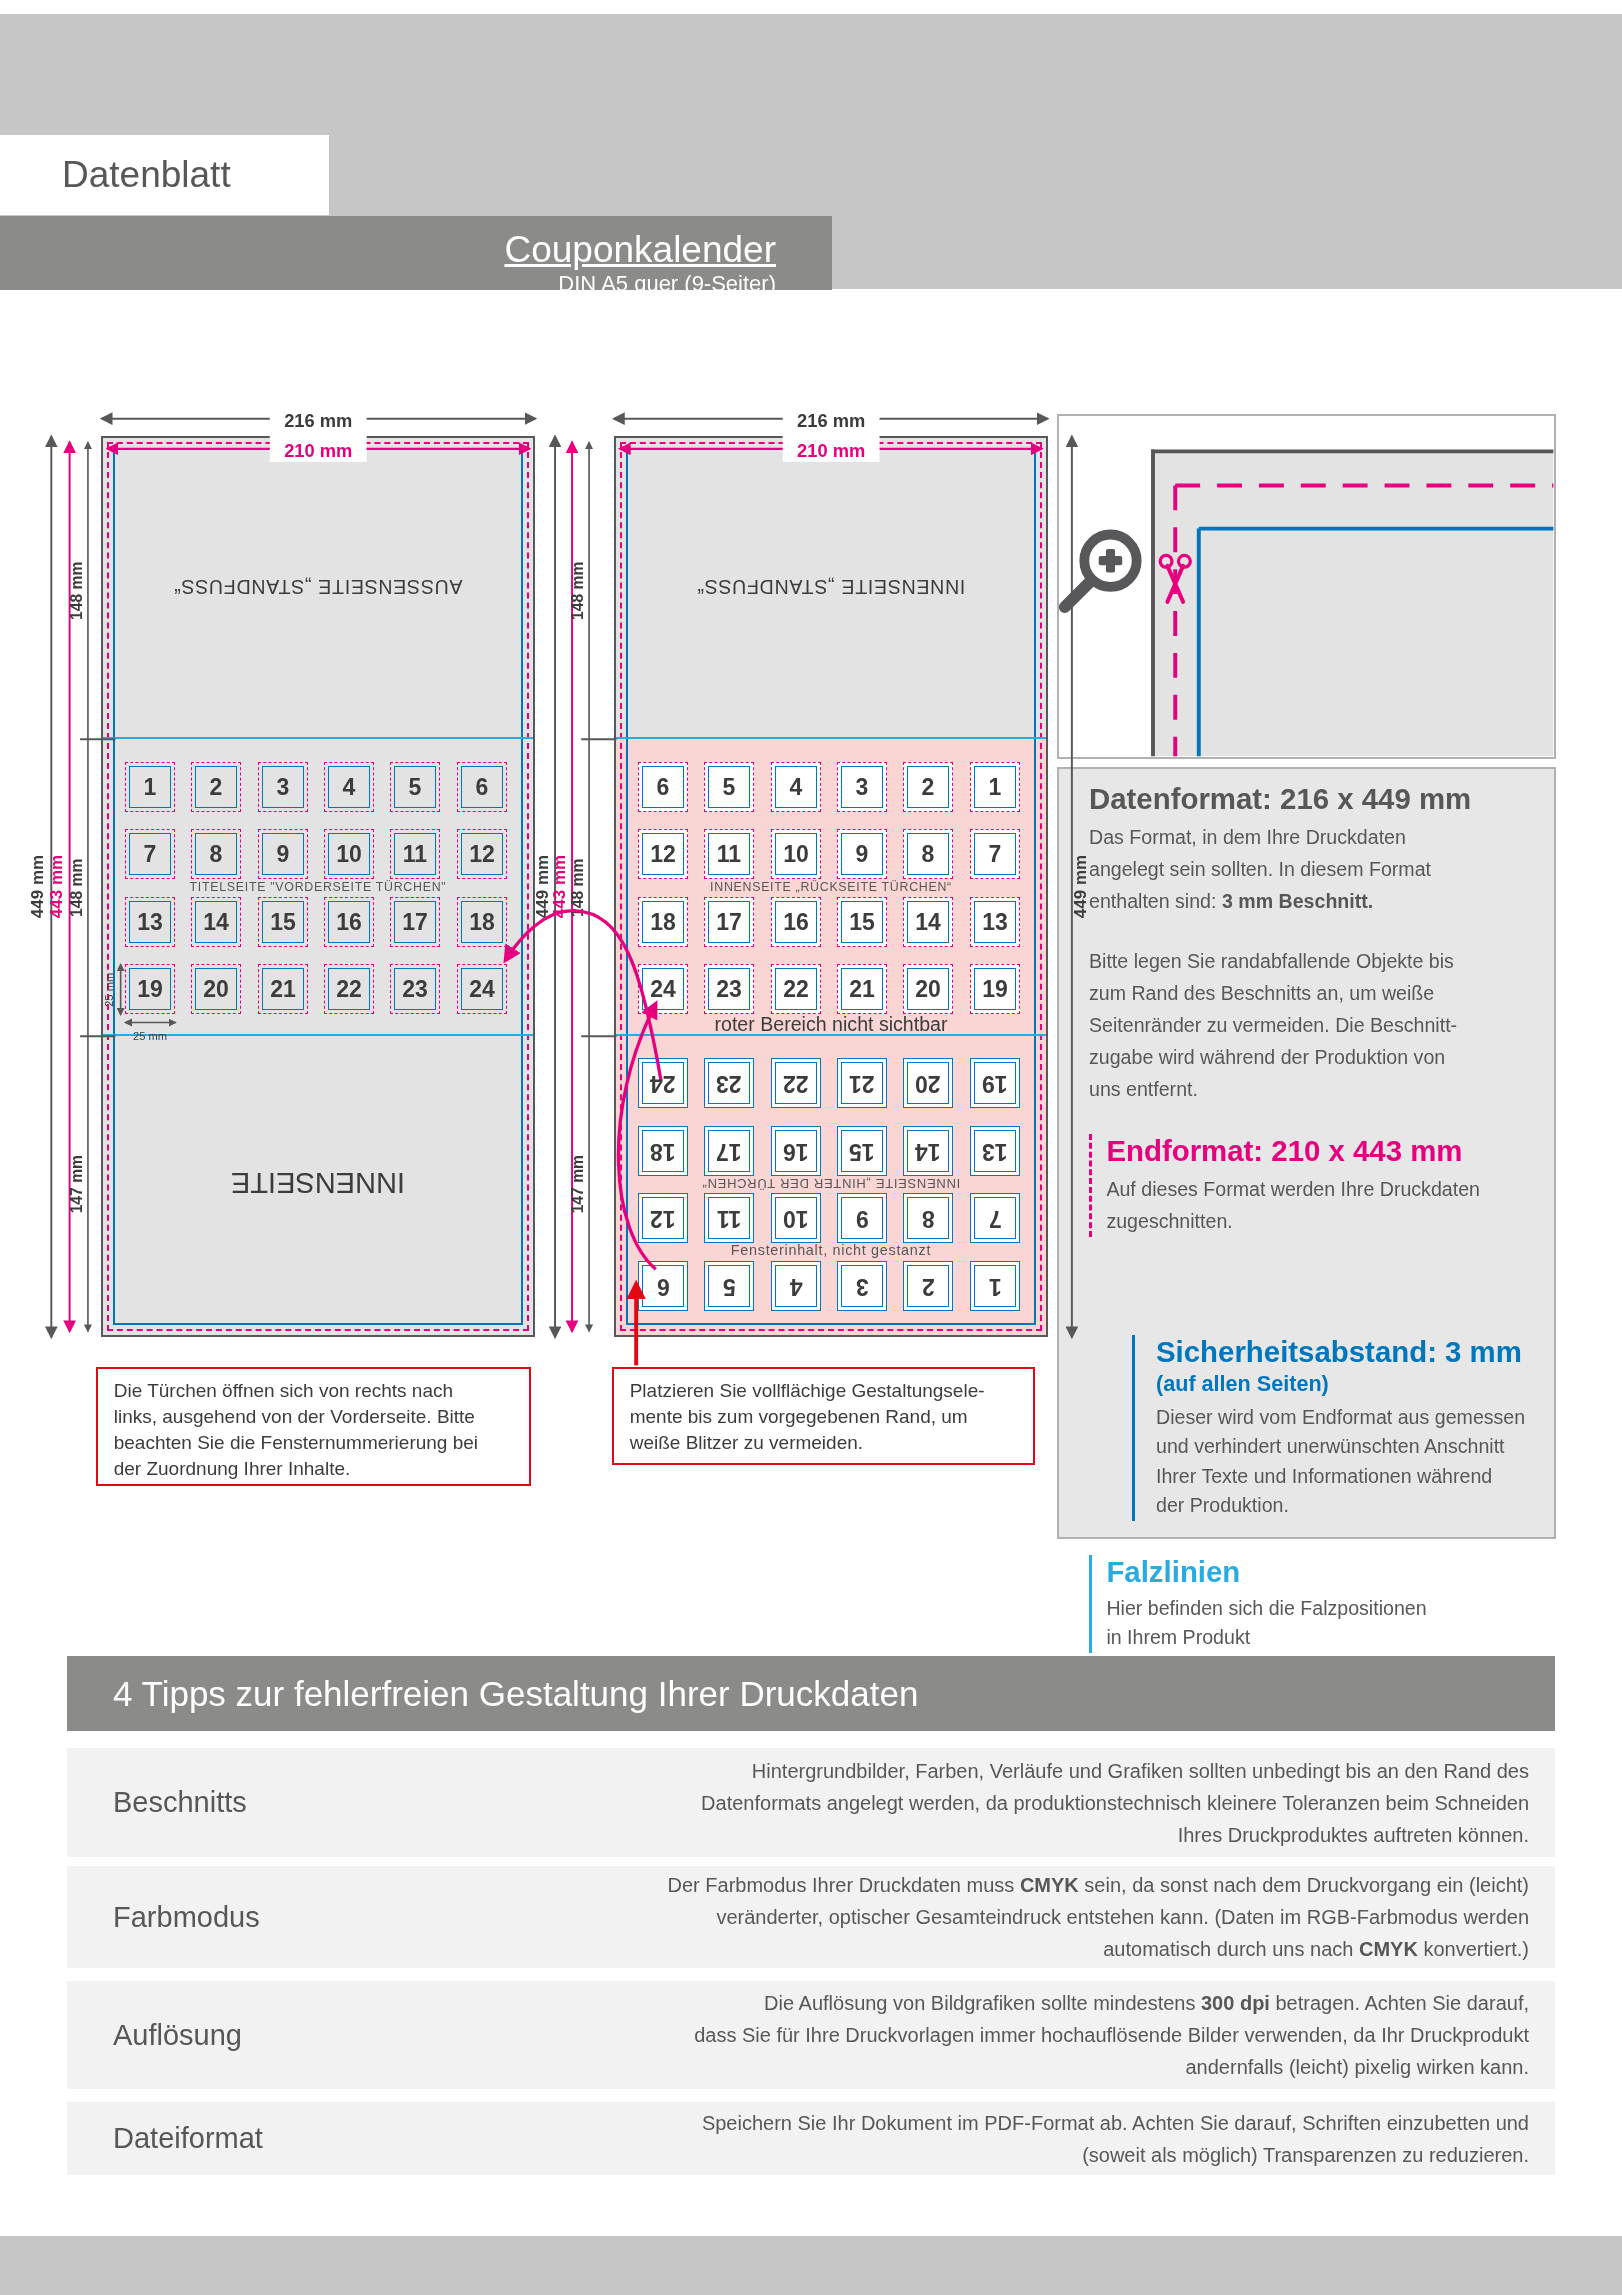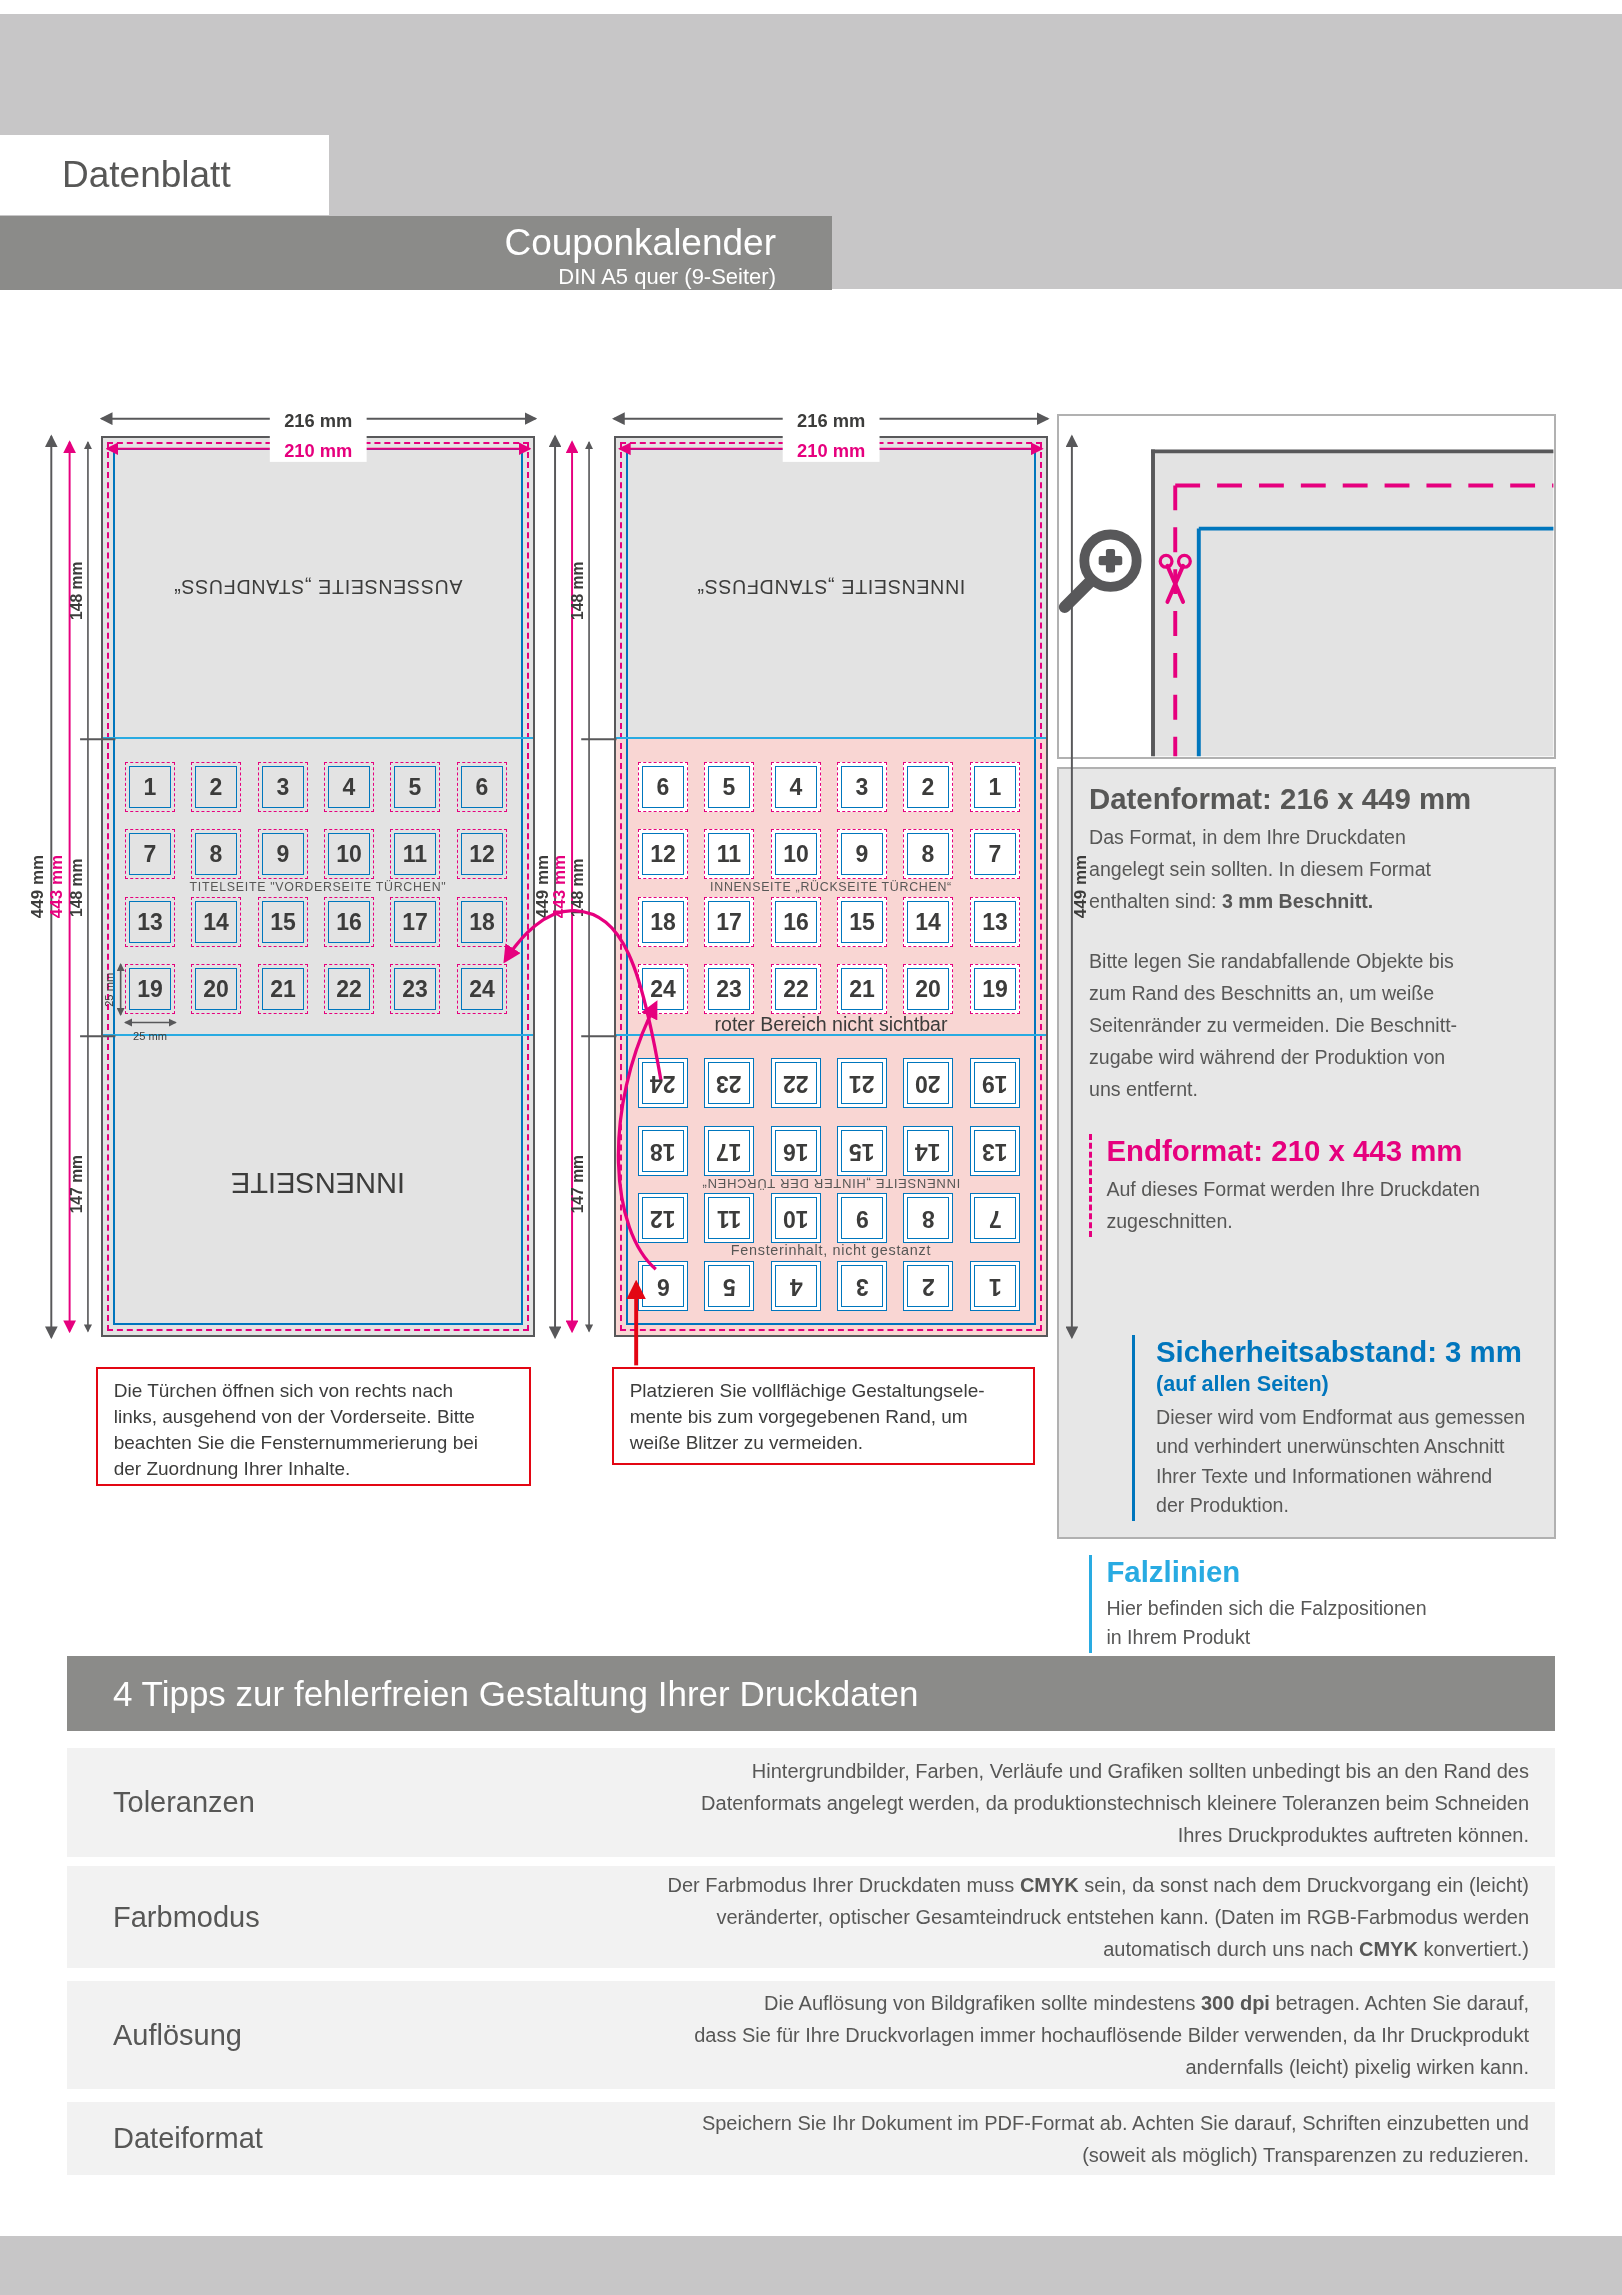--- a/index.html
+++ b/index.html
@@ -4,21 +4,21 @@
 <style>
   html,body{margin:0;padding:0;background:#fff;}
   #canvas{position:relative;width:1623px;height:2295px;background:#fff;overflow:hidden;
           font-family:"Liberation Sans",sans-serif;color:#3c3c3b;}
   .abs{position:absolute;}
   
   .band{left:0;top:14.4px;width:1623px;height:275px;background:#c7c6c7;}
   .sheetbox{left:0;top:135px;width:329px;height:80px;background:#fff;display:flex;align-items:center;}
   .sheetbox span{font-size:37px;color:#575756;padding-left:62px;}
   .titlebar{left:0;top:216px;width:832px;height:74px;background:#8b8b89;color:#fff;text-align:right;box-sizing:border-box;padding-right:56px;}
-  .titlebar .t1{font-size:37px;line-height:42px;margin-top:6px;}
+  .titlebar .t1{font-size:37px;line-height:42px;margin-top:13px;text-decoration:underline;}
   .titlebar .t2{font-size:22px;line-height:26px;}
   
   .page{background:#e3e3e3;border:2px solid #58585a;box-sizing:border-box;}
   #pageA{left:101px;top:436px;width:434px;height:901px;}
   #pageB{left:614px;top:436px;width:434px;height:901px;}
   .pinkzone{position:absolute;left:0;right:0;top:301px;bottom:0;background:#f9d6d3;}
   .endf{position:absolute;inset:3.9px;border:2px dashed #e6007e;}
   .safe{position:absolute;inset:9.8px;border:2px solid #0076bd;}
   .fold{position:absolute;left:0;right:0;height:2px;background:#29abe2;}
   .toplabel{position:absolute;left:0;right:0;top:137px;text-align:center;font-size:19.6px;letter-spacing:0.7px;color:#3c3c3b;transform:rotate(180deg);}
@@ -362,21 +362,21 @@
       <h2>Falzlinien</h2>
       <p>Hier befinden sich die Falzpositionen
 in Ihrem Produkt</p>
     </div>
   </div>
 
   <div class="abs tipsbar">
     <span>4 Tipps zur fehlerfreien Gestaltung Ihrer Druckdaten</span>
   </div>
   <div class="abs tiprow" style="top:1748px;height:109px;">
-    <div class="tiplabel">Toleranzen</div>
+    <div class="tiplabel">Beschnitts</div>
     <div class="tipbody"><span>Hintergrundbilder, Farben, Verläufe und Grafiken sollten unbedingt bis an den Rand des
 Datenformats angelegt werden, da produktionstechnisch kleinere Toleranzen beim Schneiden
 Ihres Druckproduktes auftreten können.</span></div>
   </div>
   <div class="abs tiprow" style="top:1866px;height:102px;">
     <div class="tiplabel">Farbmodus</div>
     <div class="tipbody"><span>Der Farbmodus Ihrer Druckdaten muss </span><b>CMYK</b><span> sein, da sonst nach dem Druckvorgang ein (leicht)
 veränderter, optischer Gesamteindruck entstehen kann. (Daten im RGB-Farbmodus werden
 automatisch durch uns nach </span><b>CMYK</b><span> konvertiert.)</span></div>
   </div>

